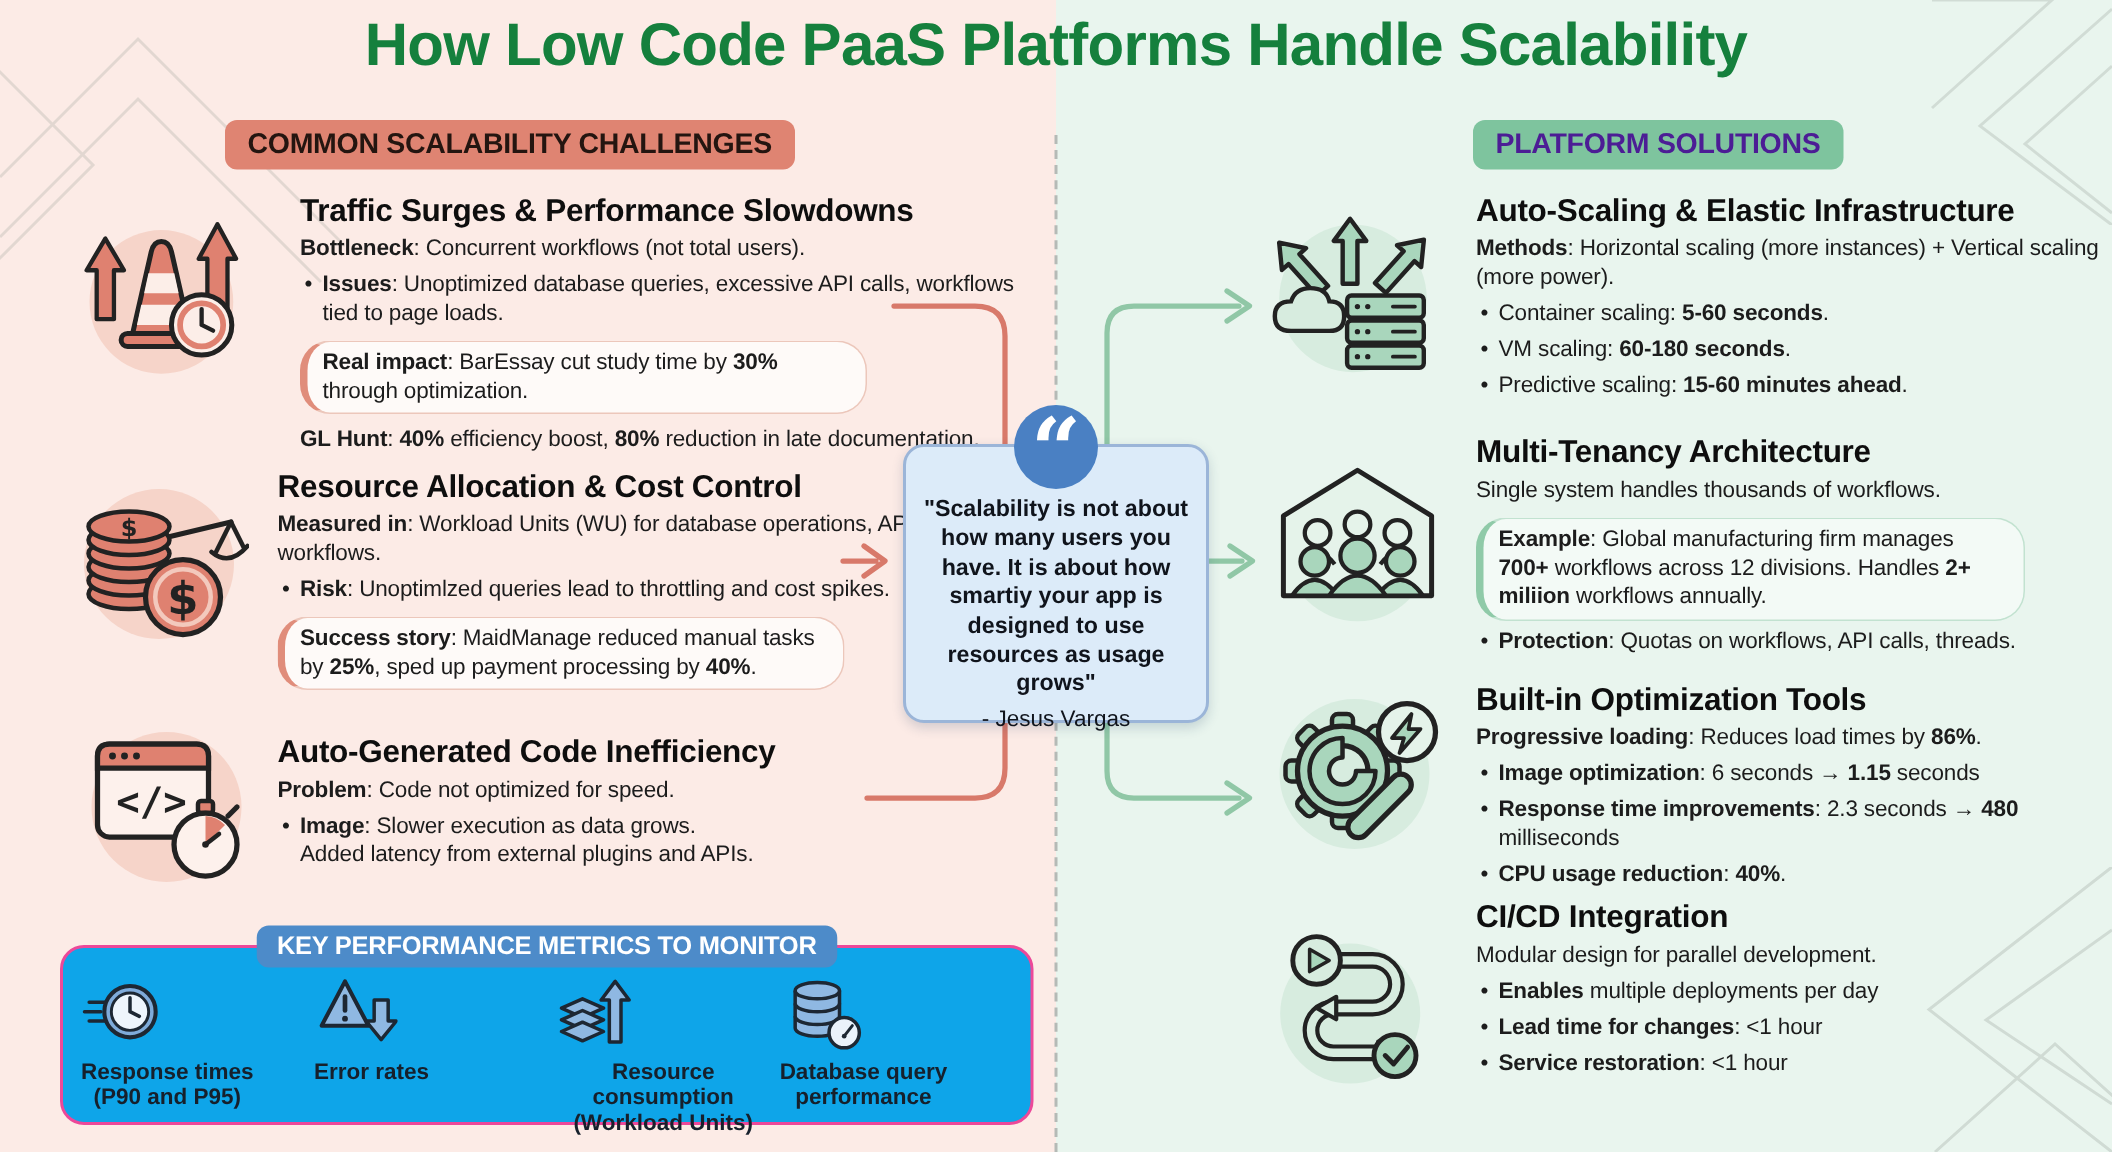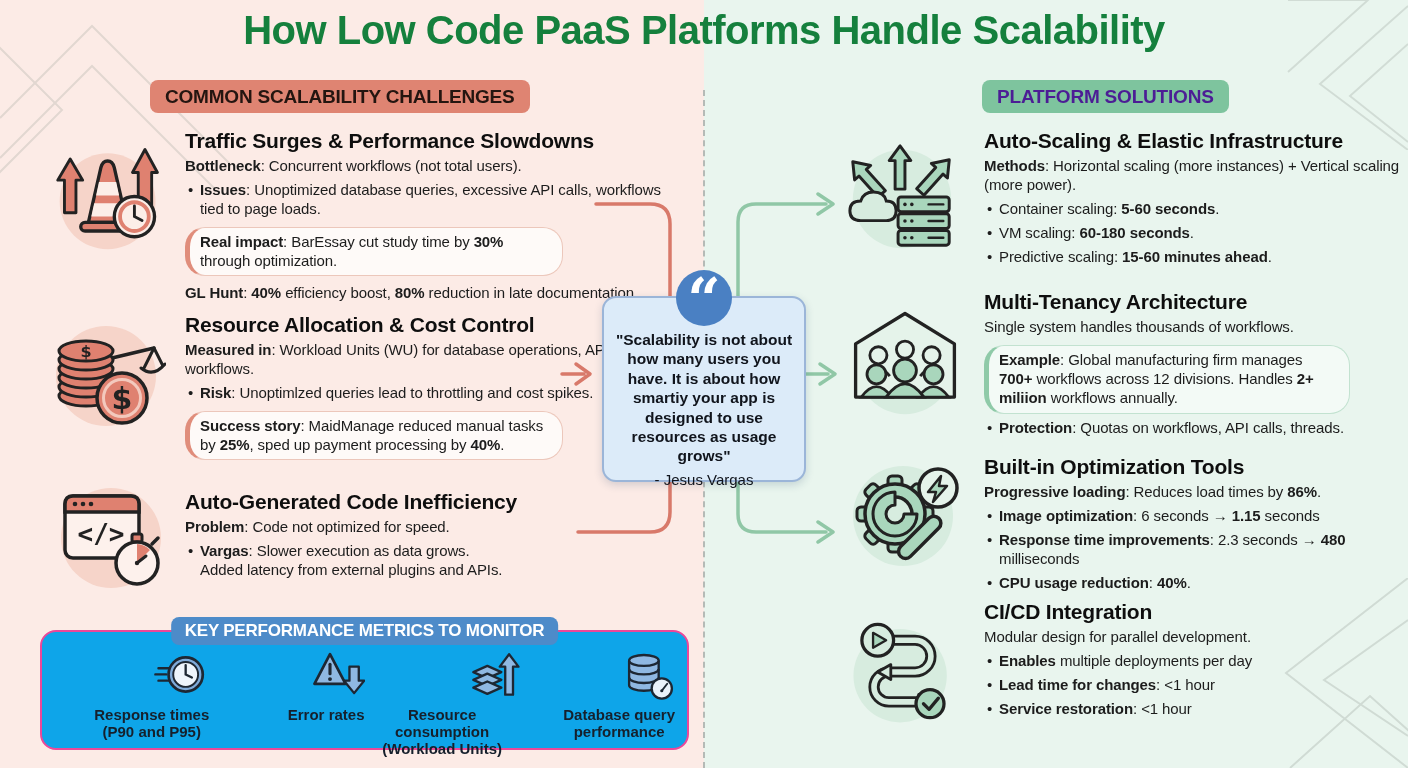--- a/index.html
+++ b/index.html
@@ -18,40 +18,40 @@
   .sec h2{margin:0 0 4px;font-size:21px;font-weight:700;color:#0e0e0e;letter-spacing:-0.2px;}
   .body{font-size:15px;line-height:1.26;color:#1c1c1c;letter-spacing:-0.1px;}
   .bullet{position:relative;padding-left:15px;margin-top:5px;}
   .bullet::before{content:"\2022";position:absolute;left:3px;top:0;}
   .callout{border:1.5px solid #ecc7bb;border-left:5px solid #e08d7b;background:#fefaf8;border-radius:20px;padding:5px 10px;margin-top:8px;width:352px;}
   .callout.green{border-color:#c2e2d0;border-left-color:#8fcaa8;background:#f3faf6;width:340px;}
   .footer-line{margin-top:8px;}
   .icon{position:absolute;z-index:2;}
   .icon svg{width:100%;height:100%;display:block;}
   
-  #l1{left:185px;top:129px;width:480px;}
+  #l1{left:200px;top:129px;width:480px;}
   #l2{left:185px;top:313px;width:480px;}
   #l3{left:185px;top:490px;width:480px;}
   #il1{left:52px;top:138px;width:115px;height:115px;}
   #il2{left:46px;top:312px;width:120px;height:120px;}
   #il3{left:48px;top:476px;width:122px;height:120px;}
   
   #r1{left:984px;top:129px;width:424px;}
   #r2{left:984px;top:290px;width:424px;}
   #r3{left:984px;top:455px;width:424px;}
   #r4{left:984px;top:600px;width:424px;}
   #ir1{left:843px;top:138px;width:118px;height:118px;}
   #ir2{left:848px;top:300px;width:114px;height:122px;}
   #ir3{left:843px;top:452px;width:120px;height:120px;}
   #ir4{left:846px;top:616px;width:112px;height:112px;}
   
   #metrics{position:absolute;left:40px;top:630px;width:645px;height:116px;background:#0ea5e9;border:2px solid #ec4899;border-radius:16px;z-index:2;}
   #metrics-badge{position:absolute;left:50%;top:-15px;transform:translateX(-50%);background:#4d8bc9;color:#fff;font-weight:700;font-size:17px;padding:4px 14px;border-radius:8px;white-space:nowrap;letter-spacing:-0.2px;}
   .metrics-row{display:flex;justify-content:space-between;padding:16px 12px 0;}
-  .metric{flex:1;display:flex;flex-direction:column;align-items:flex-end;}
+  .metric{flex:1;display:flex;flex-direction:column;align-items:flex-start;}
   .metric svg{width:56px;height:56px;}
   .mlabel{margin-top:3px;font-size:15px;font-weight:700;text-align:center;line-height:1.12;white-space:pre-line;color:#16202c;}
   
   #quote{position:absolute;left:602px;top:296px;width:204px;height:186px;background:#dcebf9;border:2px solid #9bb5d8;border-radius:14px;z-index:3;box-shadow:0 3px 8px rgba(30,60,100,.18);box-sizing:border-box;}
   #quote-circle{position:absolute;left:50%;top:-28px;transform:translateX(-50%);width:56px;height:56px;border-radius:50%;background:#4a80c3;z-index:4;}
   .qtext{margin:32px 6px 0;font-size:15.5px;font-weight:700;text-align:center;line-height:1.25;color:#10141c;}
   .qauthor{margin-top:5px;font-size:15px;text-align:center;color:#10141c;}
 </style>
 </head>
 <body>
@@ -158,21 +158,21 @@
   <section class="sec" id="l2">
     <h2>Resource Allocation &amp; Cost Control</h2>
     <div class="body"><b>Measured in</b><span>: Workload Units (WU) for database operations, API calls, workflows.</span></div>
     <div class="body bullet"><b>Risk</b><span>: Unoptimlzed queries lead to throttling and cost spikes.</span></div>
     <div class="body callout"><b>Success story</b><span>: MaidManage reduced manual tasks by </span><b>25%</b><span>, sped up payment processing by </span><b>40%</b><span>.</span></div>
   </section>
 
   <section class="sec" id="l3">
     <h2>Auto-Generated Code Inefficiency</h2>
     <div class="body"><b>Problem</b><span>: Code not optimized for speed.</span></div>
-    <div class="body bullet"><b>Vargas</b><span>: Slower execution as data grows.</span><br><span>Added latency from external plugins and APIs.</span></div>
+    <div class="body bullet"><b>Image</b><span>: Slower execution as data grows.</span><br><span>Added latency from external plugins and APIs.</span></div>
   </section>
 
   <div id="metrics">
     <div id="metrics-badge">KEY PERFORMANCE METRICS TO MONITOR</div>
     <div class="metrics-row">
       <div class="metric">
         <svg viewBox="0 0 72 72">
           <path d="M7,26 H21 M3,34 H17 M7,42 H21" stroke="#1d2733" stroke-width="3" stroke-linecap="round" fill="none"></path>
           <circle cx="42" cy="34" r="22" fill="#7fabda" stroke="#1d2733" stroke-width="3.5"></circle>
           <circle cx="42" cy="34" r="16" fill="#eef5fc" stroke="#1d2733" stroke-width="2.5"></circle>

